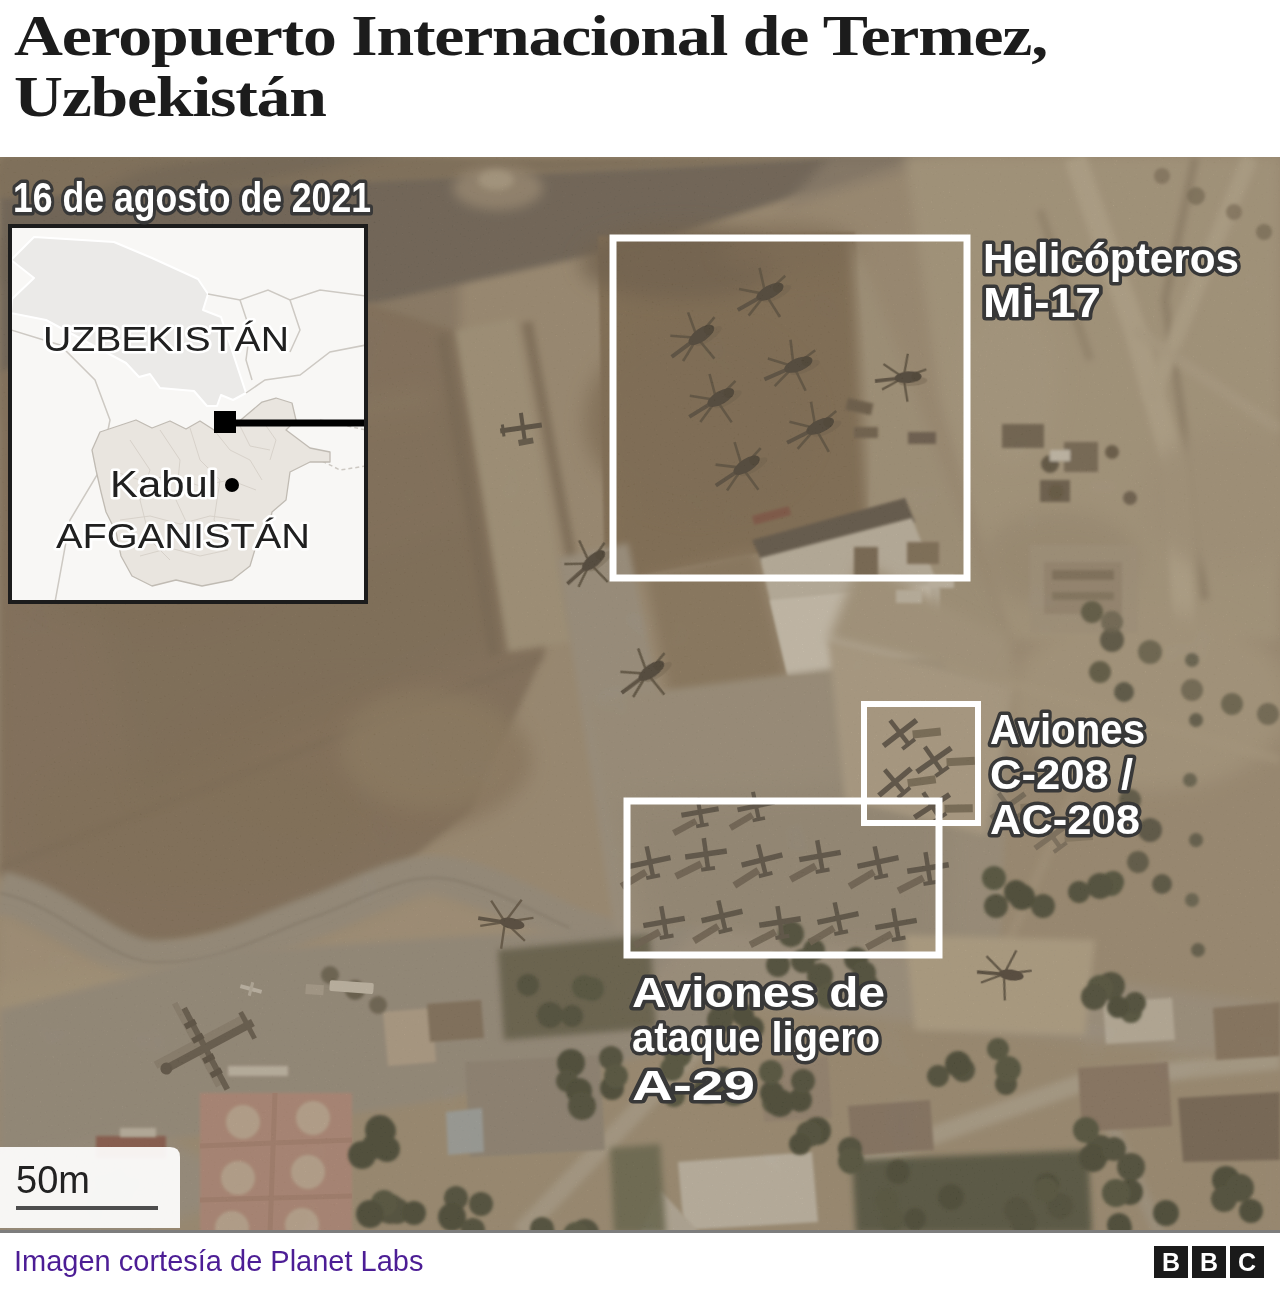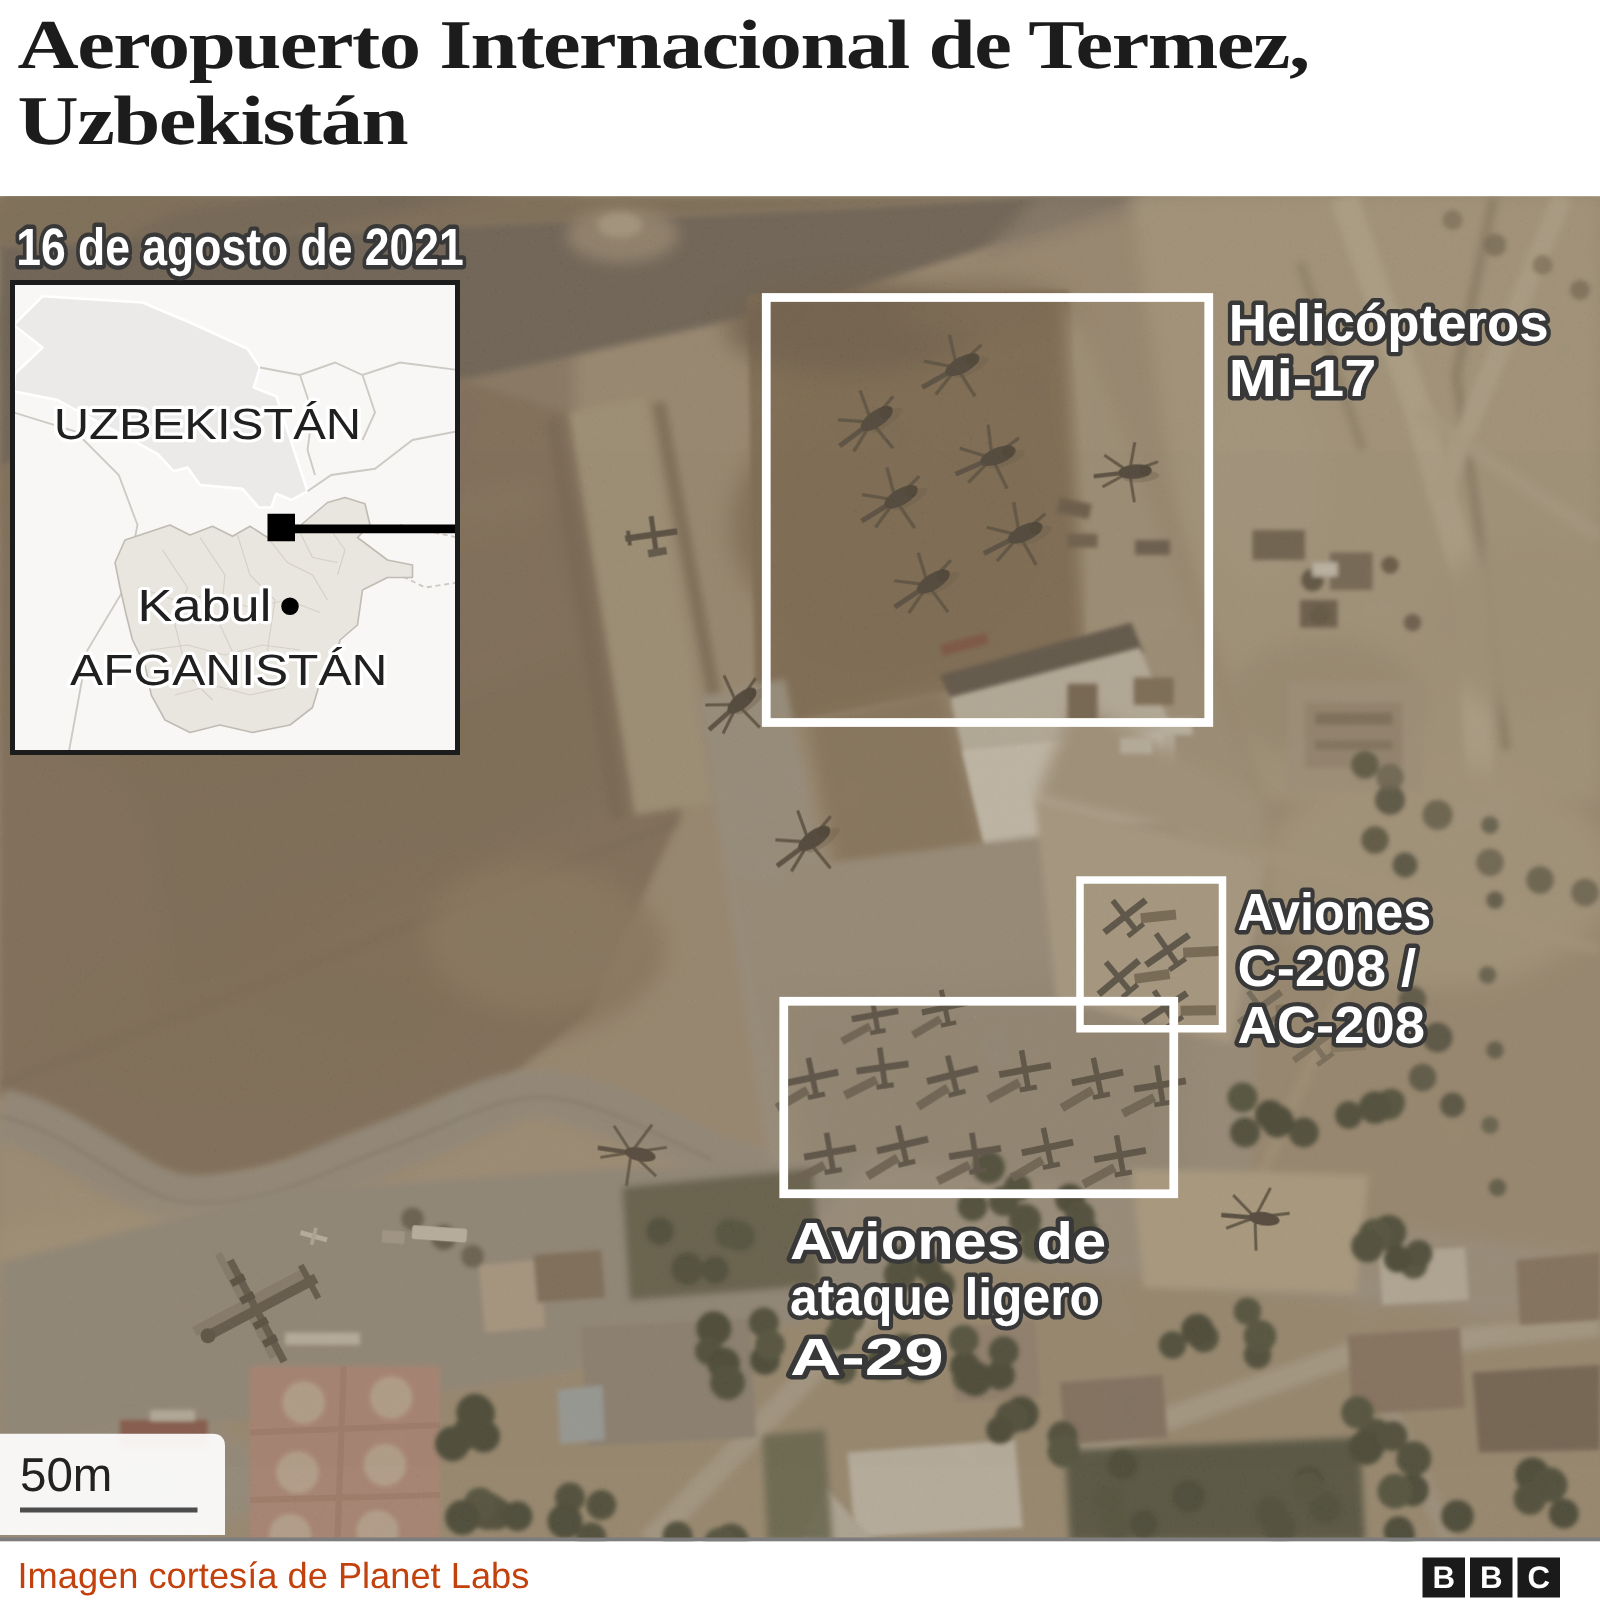--- a/index.html
+++ b/index.html
@@ -1,20 +1,20 @@
 <!DOCTYPE html>
 <html><head>
 <meta charset="utf-8">
 <style>
 html,body{margin:0;padding:0;width:1280px;height:1292px;background:#ffffff;overflow:hidden;position:relative}
 .title{position:absolute;left:14px;top:6px;width:1260px;font-family:"Liberation Serif",serif;font-weight:700;font-size:56px;line-height:61px;color:#1c1c1c;letter-spacing:-1px;transform:scaleX(1.21);transform-origin:0 0}
 .photo{position:absolute;left:0;top:157px}
 .footer{position:absolute;left:0;top:1233px;width:1280px;height:59px;background:#ffffff}
-.credit{position:absolute;left:14px;top:12px;font-family:"Liberation Sans",sans-serif;font-size:29px;color:#c2410c}
-.bbc{position:absolute;top:13px;right:32px}
+.credit{position:absolute;left:14px;top:12px;font-family:"Liberation Sans",sans-serif;font-size:29px;color:#4c1d95}
+.bbc{position:absolute;top:13px;right:16px}
 .bbc span{display:inline-block;width:34px;height:32px;background:#1a1a1a;color:#ffffff;font-family:"Liberation Sans",sans-serif;font-weight:700;font-size:25px;text-align:center;line-height:32px;margin-left:4px;vertical-align:top}
 </style>
 </head>
 <body>
 
 <div class="title">Aeropuerto Internacional de Termez,<br>Uzbekistán</div>
 
 <svg class="photo" width="1280" height="1076" viewBox="0 157 1280 1076">
 <defs>
 <filter id="b6" x="-30%" y="-30%" width="160%" height="160%">

